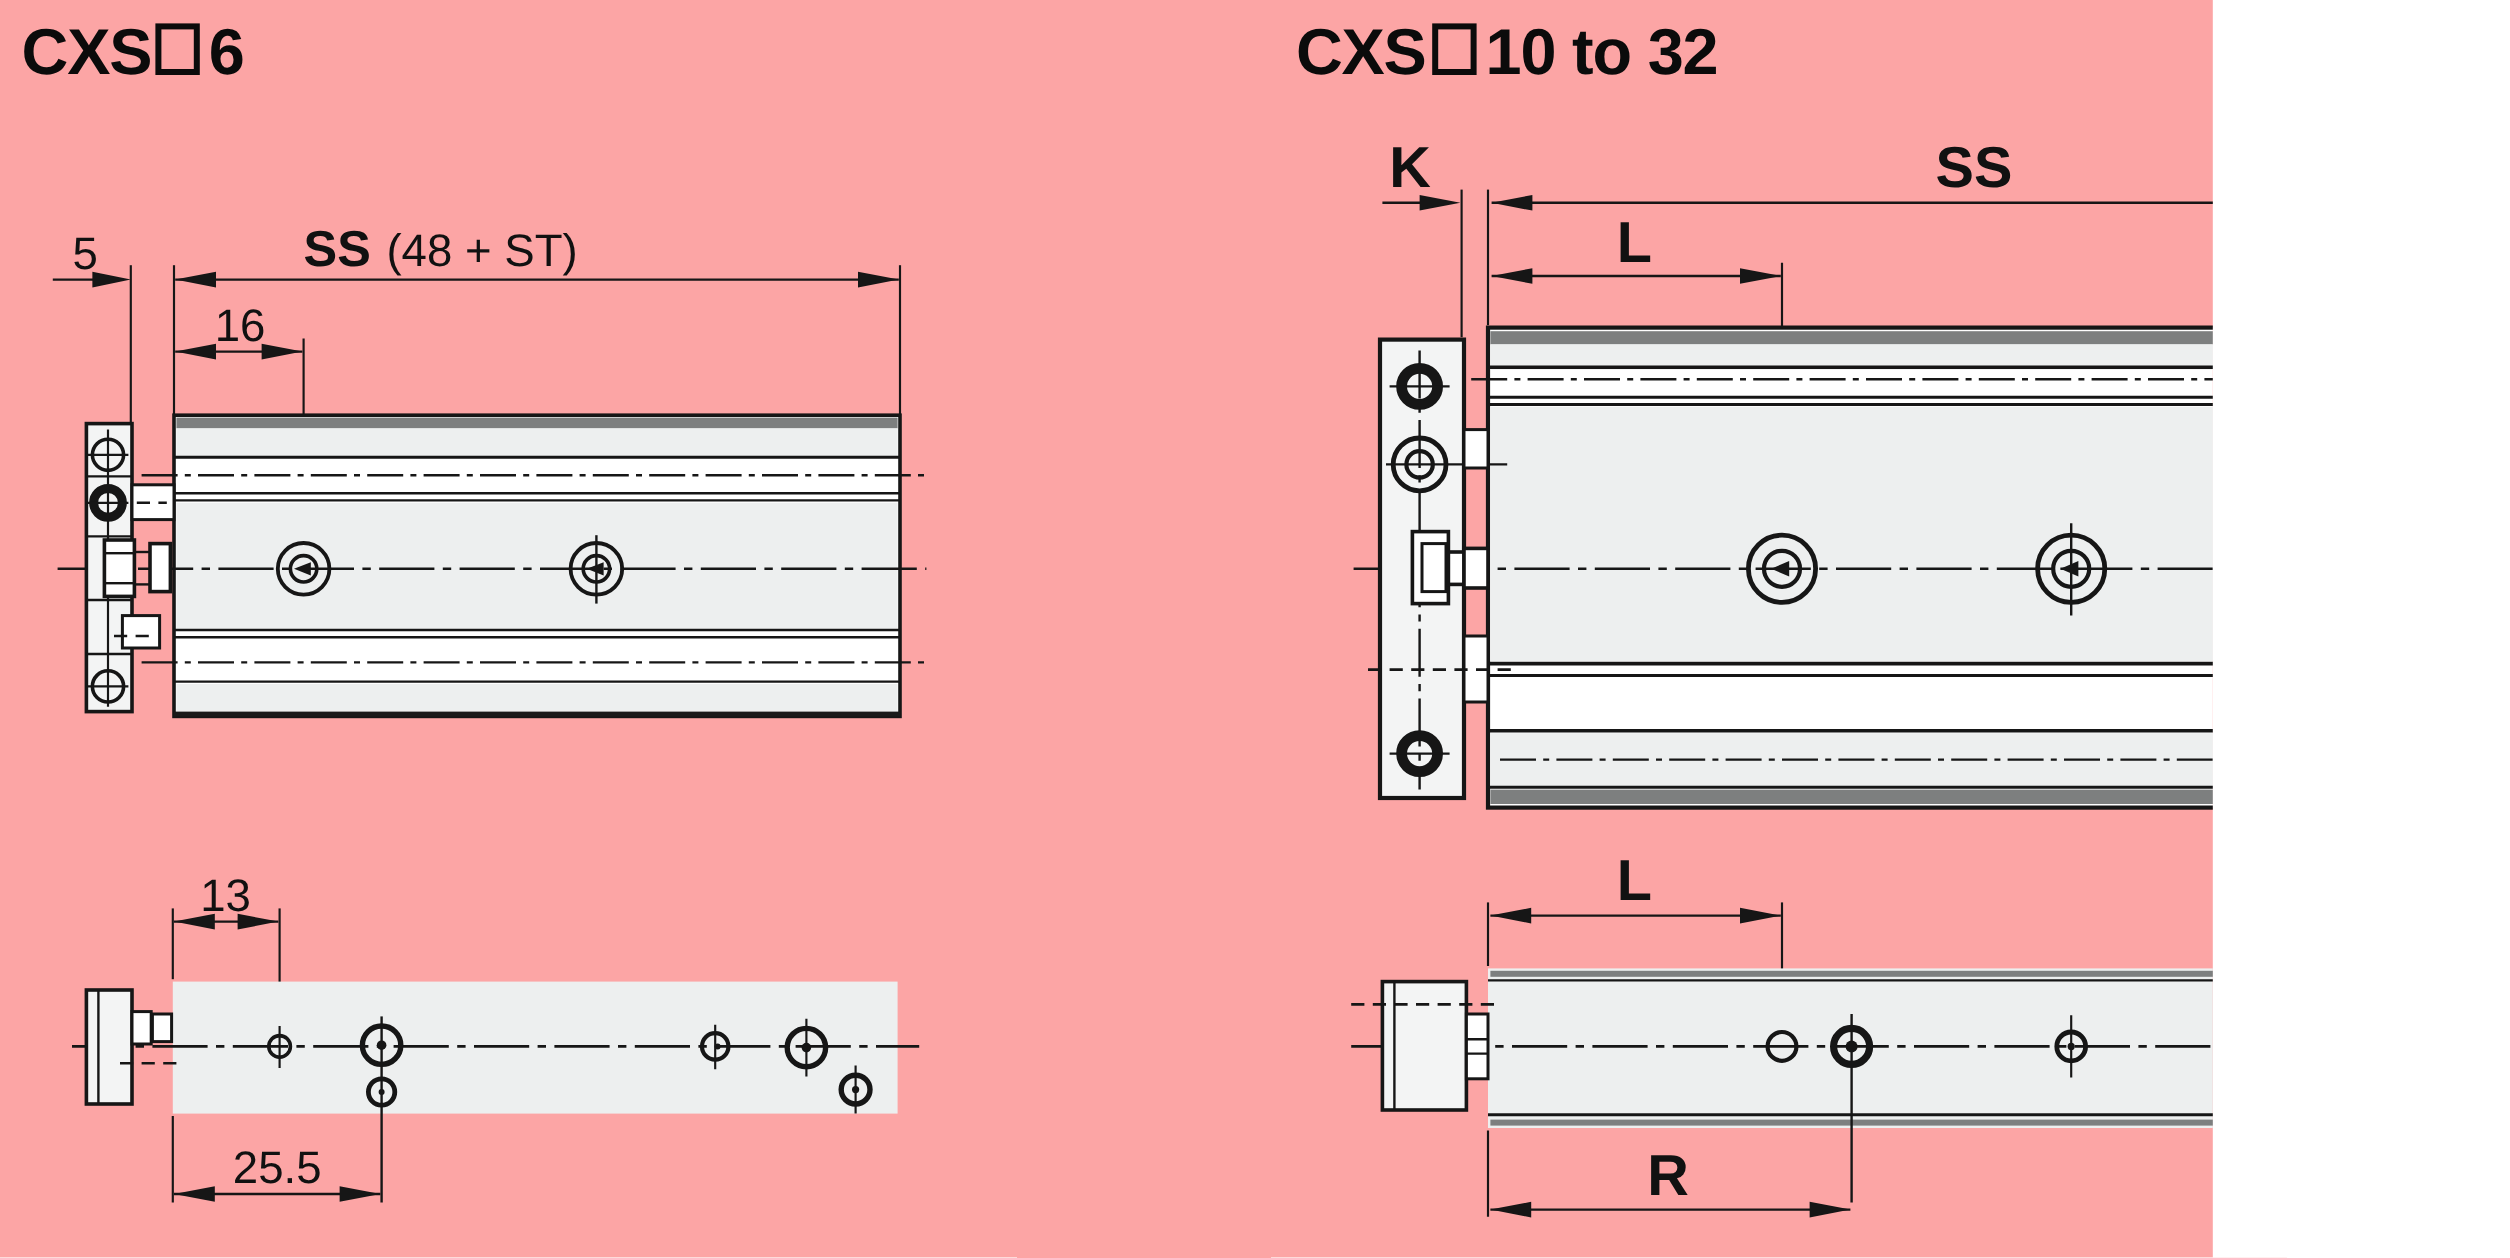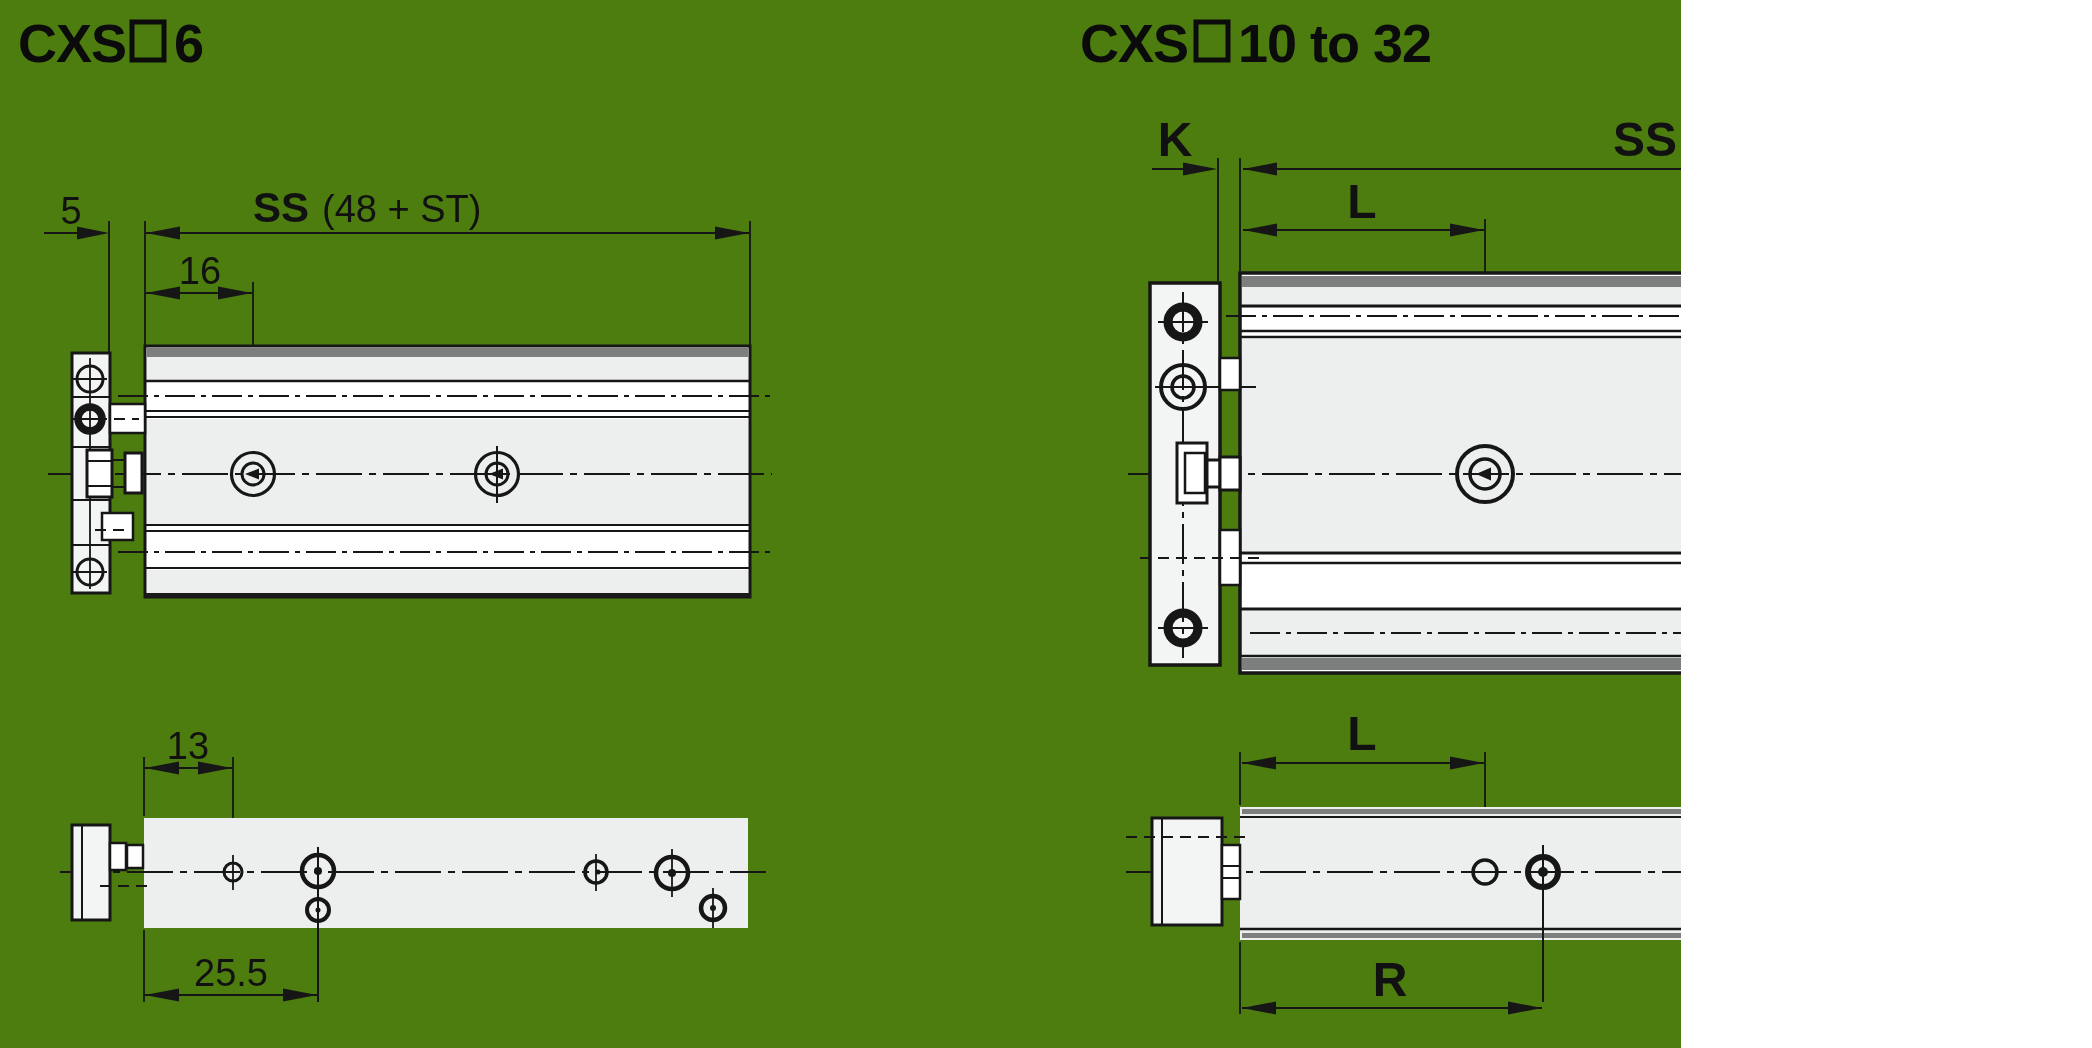--- a/index.html
+++ b/index.html
@@ -1,16 +1,16 @@
 <!DOCTYPE html>
 <html><head>
 <meta charset="utf-8">
 <style>
   html,body{margin:0;padding:0;background:#ffffff;}
-  .stage{position:relative;width:1681px;height:1048px;background:#4d7c0f;overflow:hidden;
+  .stage{position:relative;width:1844px;height:1048px;background:#fca5a5;overflow:hidden;
          font-family:"Liberation Sans", sans-serif;}
   svg{display:block}
   .ol      {fill:none;stroke:#161616;stroke-width:3;}
   .ol35    {fill:none;stroke:#161616;stroke-width:3.5;}
   .ln2     {stroke:#161616;stroke-width:2;fill:none;}
   .ln25    {stroke:#161616;stroke-width:2.5;fill:none;}
   .ln3     {stroke:#161616;stroke-width:3;fill:none;}
   .cl      {stroke:#161616;stroke-width:2.2;fill:none;stroke-dasharray:46 7 7 7;}
   .cl2     {stroke:#161616;stroke-width:2;fill:none;stroke-dasharray:30 6 5 6;}
   .hid     {stroke:#161616;stroke-width:2.2;fill:none;stroke-dasharray:11 7;}

